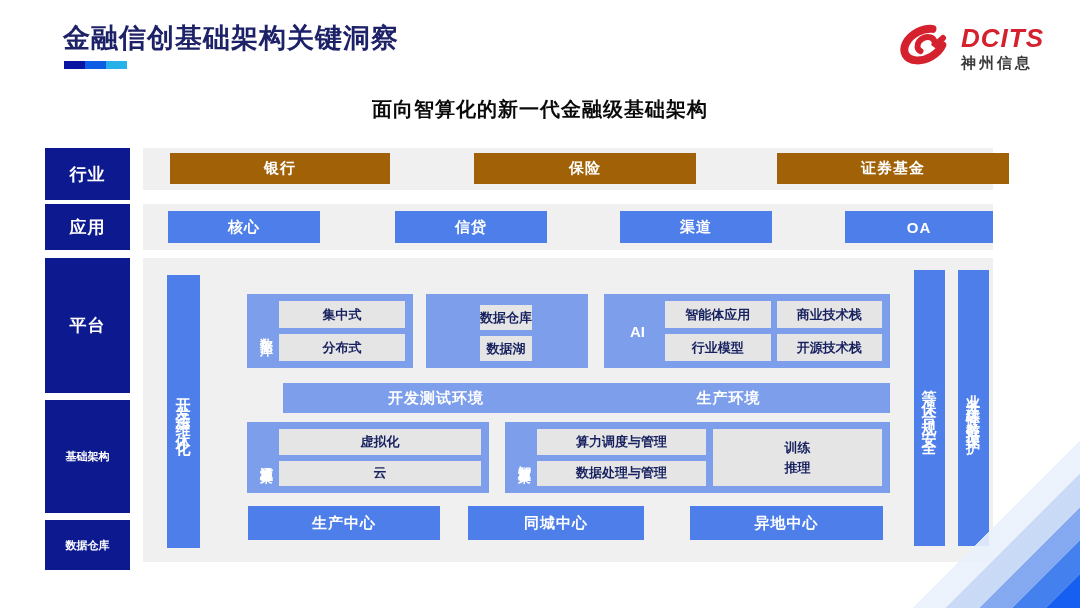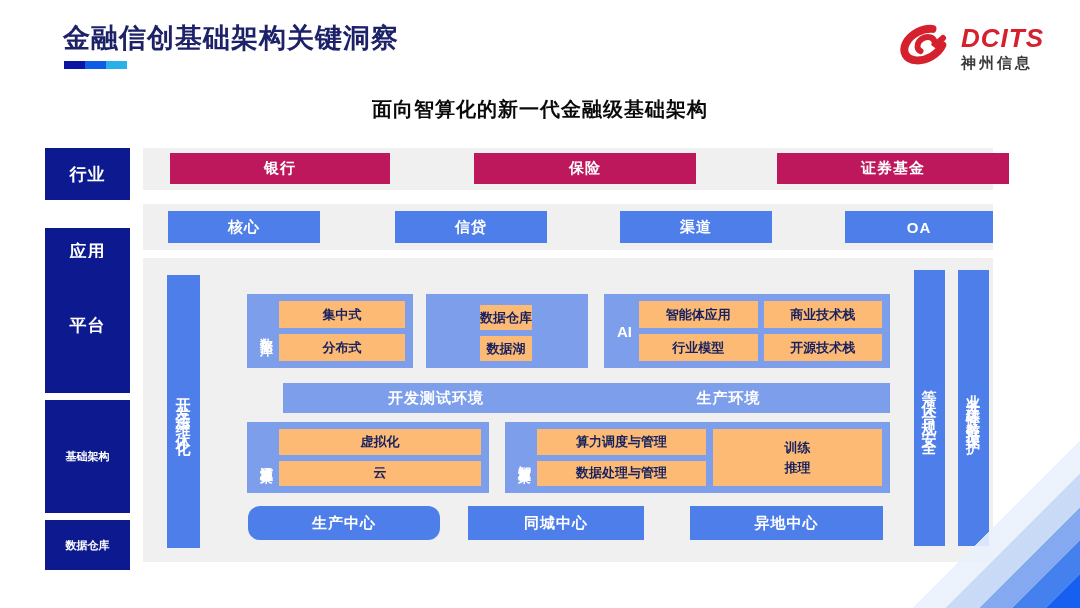--- a/index.html
+++ b/index.html
@@ -21,51 +21,51 @@
 
   .subtitle { position:absolute; left:0; top:96px; width:1080px; text-align:center;
               font-size:20px; font-weight:800; color:#0a0a0a; letter-spacing:1px; }
 
   
   .navy { position:absolute; left:45px; width:85px; background:#0d1a8f; color:#fff;
           display:flex; align-items:center; justify-content:center;
           font-weight:700; font-size:17px; letter-spacing:1px; }
   .navy.small { font-size:11px; letter-spacing:0; }
   .navy-industry { top:148px; height:52px; }
-  .navy-application { top:204px; height:46px;margin-top:24px; }
+  .navy-application { top:204px; height:46px; }
   .navy-platform { top:258px; height:135px; }
   .navy-infra { top:400px; height:113px; }
   .navy-dc { top:520px; height:50px; }
 
   
   .strip { position:absolute; left:143px; width:850px; background:#f0f0f1; }
   .strip1 { top:148px; height:42px; }
   .strip2 { top:204px; height:46px; }
   .main-box { top:258px; height:304px; }
 
   
   .btn { position:absolute; display:flex; align-items:center; justify-content:center;
          color:#fff; font-weight:700; font-size:15px; letter-spacing:1px; }
-  .btn-royal { background:#be185d; }
+  .btn-royal { background:#a16207; }
   .btn-corn { background:#4d7ee9; }
 
   
   .vbar { position:absolute; background:#4d7ee9; color:#fff; display:flex;
           align-items:center; justify-content:center; }
   .vtext { writing-mode:vertical-rl; text-orientation:upright; font-weight:700;
            font-size:15px; line-height:1; }
 
   
   .panel { position:absolute; background:#7d9eea; display:flex; align-items:center;
            padding:7px 8px 7px 6px; }
   .panel-label { writing-mode:vertical-rl; text-orientation:upright; color:#fff;
                  font-weight:700; font-size:13px; letter-spacing:2px; margin:0 4px; }
-  .panel-label-h { color:#fff; font-weight:700; font-size:15px; margin:0 7px; }
+  .panel-label-h { color:#fff; font-weight:700; font-size:15px; margin:0 20px; }
   .chips { flex:1; display:flex; flex-direction:column; gap:6px; height:100%; justify-content:center; }
-  .chip { background:#fdba74; color:#17215f; font-weight:700; font-size:13px;
+  .chip { background:#e5e5e5; color:#17215f; font-weight:700; font-size:13px;
           display:flex; align-items:center; justify-content:center; flex:1; min-height:24px; }
   .grid2 { flex:1; display:grid; grid-template-columns:1fr 1fr; gap:6px; height:100%; }
   .side-chip { width:80px; margin-left:7px; align-self:stretch; flex-direction:column; line-height:1.5; }
 
   .envbar { position:absolute; background:#7d9eea; color:#fff; font-weight:700; font-size:15px;
             letter-spacing:1px; display:flex; align-items:center; justify-content:center; }
 
   
   .corner { position:absolute; right:0; bottom:0; width:420px; height:420px; z-index:6; pointer-events:none;
             background:linear-gradient(135deg,
@@ -170,21 +170,21 @@
     <div class="chips">
       <div class="chip">算力调度与管理</div>
       <div class="chip">数据处理与管理</div>
     </div>
     <div class="chip side-chip">
       <span>训练</span>
       <span>推理</span>
     </div>
   </div>
 
-  <div class="btn btn-corn" style="left:248px; top:506px; width:192px; height:34px;border-radius:12px;">生产中心</div>
+  <div class="btn btn-corn" style="left:248px; top:506px; width:192px; height:34px;">生产中心</div>
   <div class="btn btn-corn" style="left:468px; top:506px; width:176px; height:34px;">同城中心</div>
   <div class="btn btn-corn" style="left:690px; top:506px; width:193px; height:34px;">异地中心</div>
 
   <div class="vbar" style="left:914px; top:270px; width:31px; height:276px; z-index:4;">
     <span class="vtext" style="letter-spacing:10px;">等保合规安全</span>
   </div>
   <div class="vbar" style="left:958px; top:270px; width:31px; height:276px; z-index:4;">
     <span class="vtext" style="letter-spacing:5px; font-size:14px;">业务连续性及数据保护</span>
   </div>
 

